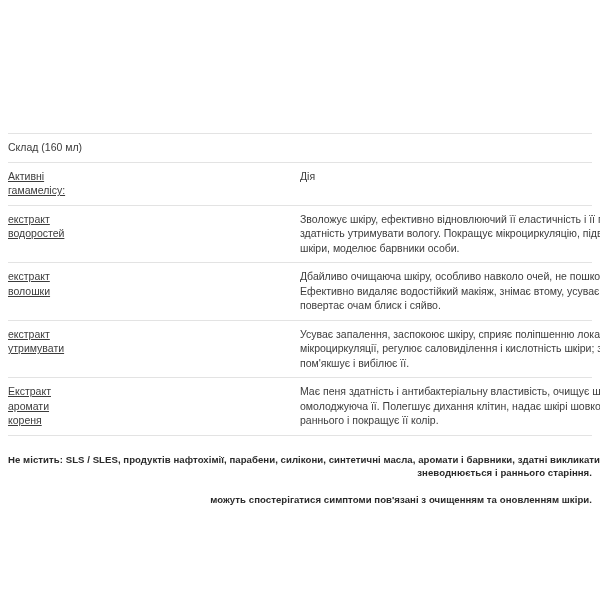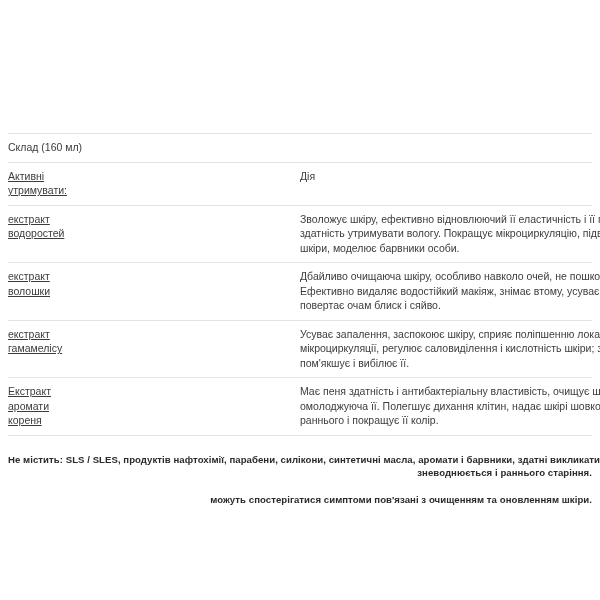--- a/index.html
+++ b/index.html
@@ -91,21 +91,21 @@
 
     <table class="ingredients">
       <tbody>
         <tr class="first-row">
           <td class="title-cell" colspan="2">Склад (160 мл)</td>
         </tr>
 
         <tr>
           <td class="col-name">
             <span class="name-line">Активні</span>
-            <span class="name-line">утримувати:</span>
+            <span class="name-line">гамамелісу:</span>
           </td>
           <td class="col-desc">
             <span class="desc-line">Дія</span>
           </td>
         </tr>
 
         <tr>
           <td class="col-name">
             <span class="name-line">екстракт</span>
             <span class="name-line">водоростей</span>
@@ -125,21 +125,21 @@
           <td class="col-desc">
             <span class="desc-line">Дбайливо очищаюча шкіру, особливо навколо очей, не пошкоджуючи вії.</span>
             <span class="desc-line">Ефективно видаляє водостійкий макіяж, знімає втому, усуває набряклість вік,</span>
             <span class="desc-line">повертає очам блиск і сяйво.</span>
           </td>
         </tr>
 
         <tr>
           <td class="col-name">
             <span class="name-line">екстракт</span>
-            <span class="name-line">гамамелісу</span>
+            <span class="name-line">утримувати</span>
           </td>
           <td class="col-desc">
             <span class="desc-line">Усуває запалення, заспокоює шкіру, сприяє поліпшенню локальної</span>
             <span class="desc-line">мікроциркуляції, регулює саловиділення і кислотність шкіри; зволожує,</span>
             <span class="desc-line">пом'якшує і вибілює її.</span>
           </td>
         </tr>
 
         <tr>
           <td class="col-name">

